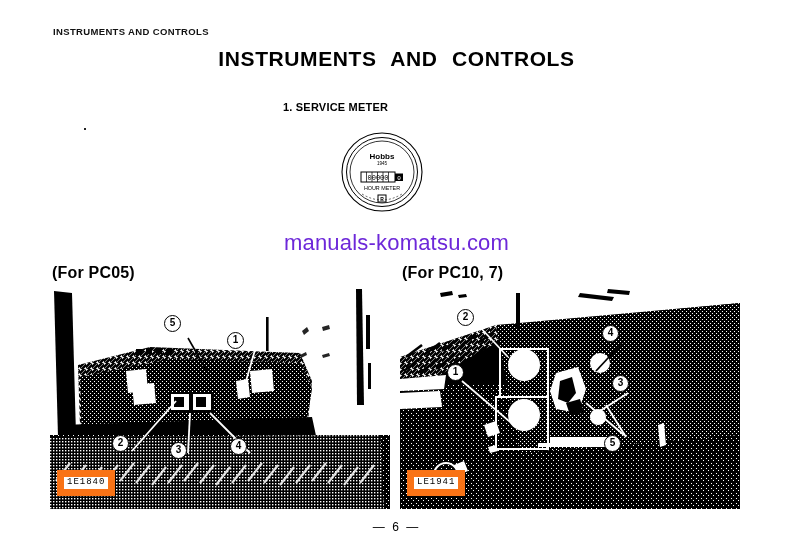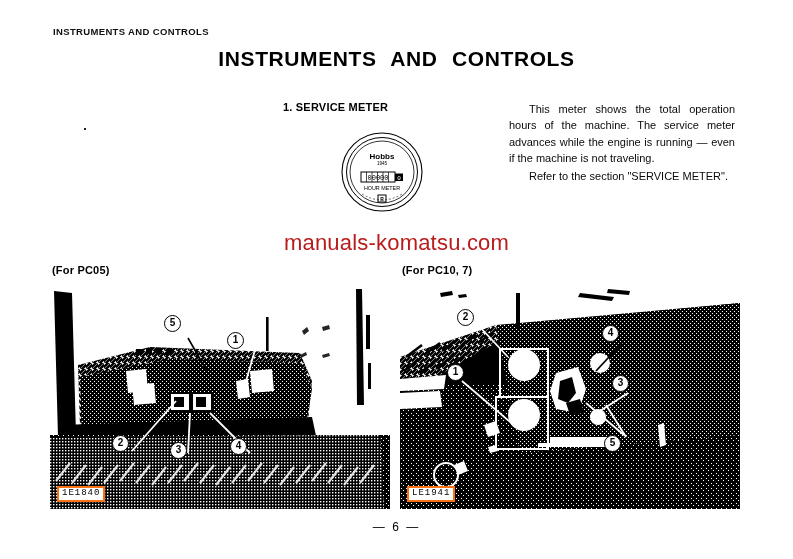--- a/index.html
+++ b/index.html
@@ -105,28 +105,28 @@
   .body-copy p + p { margin-top: 1px; }
 
   
   .watermark {
     position: absolute;
     left: 0;
     right: 0;
     top: 230px;
     text-align: center;
     font-size: 22px;
-    color: #b91c1c;
+    color: #6d28d9;
     letter-spacing: 0.2px;
   }
 
   
   .fig-caption {
     position: absolute;
-    font-size: 11px;
+    font-size: 16px;
     font-weight: bold;
     letter-spacing: 0.2px;
   }
   .fig-caption.left  { left: 52px;  top: 264px; }
   .fig-caption.right { left: 402px; top: 264px; }
 
   
   .photo {
     position: absolute;
     top: 285px;
@@ -134,24 +134,24 @@
     height: 224px;
     background: #ffffff;
     overflow: hidden;
   }
   .photo.left  { left: 50px; }
   .photo.right { left: 400px; text-align: center; }
   .photo svg { display: block; }
 
   .photo-id {
     position: absolute;
-    bottom: 7px;
+    bottom: 13px;
     left: 7px;
     background: #ffffff;
-    border: 2px solid #f97316;
+    border: 7px solid #f97316;
     padding: 0px 3px 1px 3px;
     font-family: "Liberation Mono", monospace;
     font-size: 9px;
     letter-spacing: 1px;
     color: #000;
     line-height: 11px;
   }
 
   
   .callout {
@@ -212,24 +212,20 @@
       <text x="38" y="50" text-anchor="middle" font-family="Liberation Mono, monospace" font-size="7" fill="#000">00000</text>
       <rect x="55" y="43.5" width="8" height="7.5" fill="#000"></rect>
       <text x="59" y="50" text-anchor="middle" font-family="Liberation Mono, monospace" font-size="6" fill="#fff">0</text>
       <text x="42" y="60" text-anchor="middle" font-family="Liberation Sans, sans-serif" font-size="5.4" fill="#000">HOUR METER</text>
       <rect x="38" y="65" width="8" height="7" fill="#fff" stroke="#000" stroke-width="1"></rect>
       <text x="42" y="70.8" text-anchor="middle" font-family="Liberation Sans, sans-serif" font-size="5" font-weight="bold" fill="#000">R</text>
       <path d="M22 64 Q42 76 62 64" fill="none" stroke="#000" stroke-width="0.6" stroke-dasharray="2 2"></path>
     </svg>
   </div>
 
-  <div class="body-copy">
-    <p>This meter shows the total operation hours of the machine. The service meter advances while the engine is running — even if the machine is not traveling.</p>
-    <p>Refer to the section "SERVICE METER".</p>
-  </div>
 
   <div class="watermark">manuals-komatsu.com</div>
 
   <div class="fig-caption left">(For PC05)</div>
   <div class="fig-caption right">(For PC10, 7)</div>
 
   <div class="photo left">
     <svg width="340" height="224" viewBox="0 0 340 224">
       <defs>
         <pattern id="dit1" width="4" height="4" patternUnits="userSpaceOnUse">

